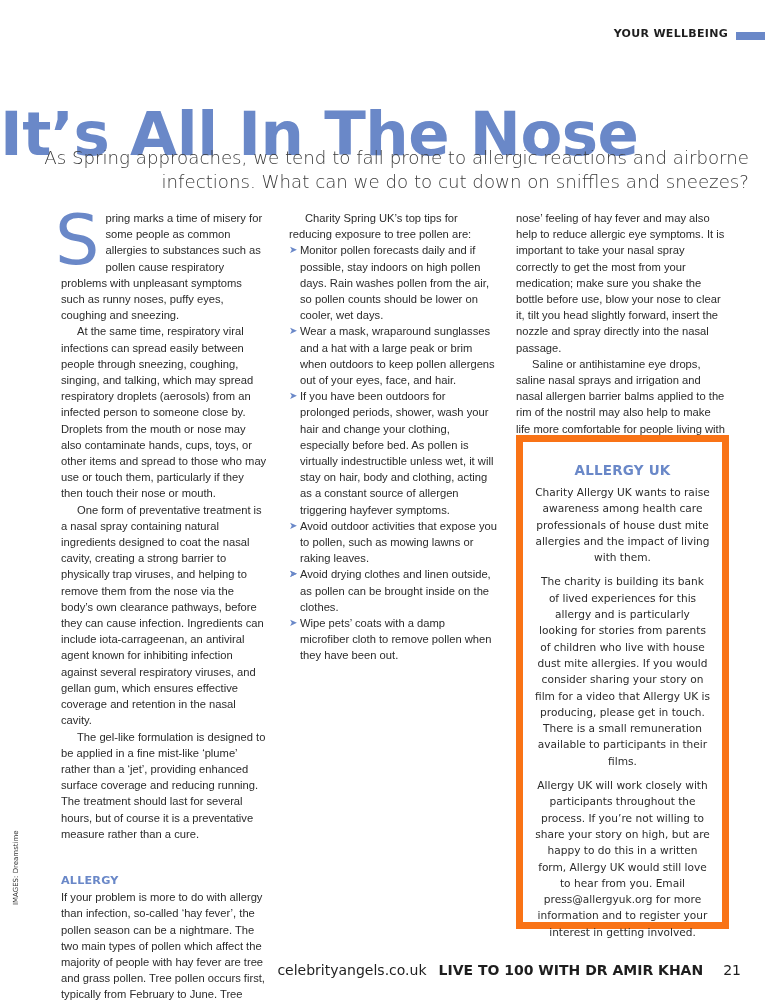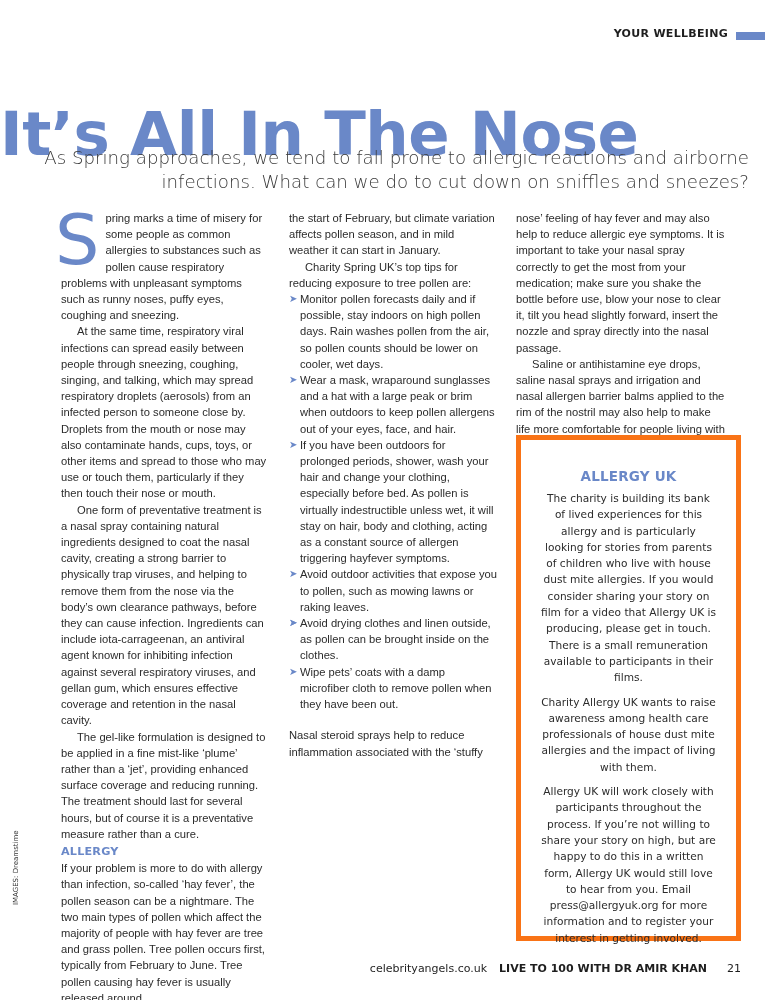--- a/index.html
+++ b/index.html
@@ -11,33 +11,33 @@
   .title { position: absolute; top: 62px; left: 0; width: 639px; text-align: left; font-family: "DejaVu Sans", sans-serif; font-weight: bold; font-size: 61px; color: #6a88c8; letter-spacing: -0.5px; line-height: 1; }
   .standfirst { position: absolute; top: 146px; left: 20px; width: 729px; text-align: right; font-family: "DejaVu Sans", sans-serif; font-size: 18.2px; line-height: 24px; color: #3a3a3a; font-weight: 300; }
 
   .col { position: absolute; top: 210px; font-family: "Liberation Sans", sans-serif; font-size: 11.2px; line-height: 16.2px; color: #2b2b2b; }
   .col1 { left: 61px; width: 206px; }
   .col2 { left: 289px; width: 208px; }
   .col3 { left: 516px; width: 210px; }
   .col p { margin: 0; }
   .indent { text-indent: 16px; }
   .dropcap { float: left; font-family: "DejaVu Sans", sans-serif; font-size: 70px; line-height: 56px; color: #6a88c8; margin: 2px 6px 0 -6px; font-weight: normal; }
-  .sub { font-family: "DejaVu Sans", sans-serif; font-weight: bold; color: #6a88c8; font-size: 11.2px; margin-top: 2px; letter-spacing: 0.2px; }
+  .sub { font-family: "DejaVu Sans", sans-serif; font-weight: bold; color: #6a88c8; font-size: 11.2px; margin-top: 31px; letter-spacing: 0.2px; }
   .bullets { list-style: none; margin: 0; padding: 0; }
   .bullets li { position: relative; padding-left: 11px; }
   .bullets .arrow { position: absolute; left: 0; top: 0; color: #6a88c8; font-size: 10px; }
   .gap { height: 15px; }
   .endmark { display: inline-block; width: 9px; height: 9px; background: #6a88c8; margin-left: 6px; vertical-align: -1px; }
 
-  .box { position: absolute; left: 516px; top: 435px; width: 199px; height: 480px; border: 5px solid #f97316; background: #fff; text-align: center; padding: 8px; }
+  .box { position: absolute; left: 516px; top: 435px; width: 199px; height: 480px; border: 7px solid #f97316; background: #fff; text-align: center; padding: 0; }
   .box h3 { margin: 20px 0 6px; font-family: "DejaVu Sans", sans-serif; font-weight: bold; font-size: 13.5px; color: #6a88c8; letter-spacing: 0.2px; }
   .box p { margin: 0 12px 8px; font-family: "DejaVu Sans", sans-serif; font-size: 10.6px; line-height: 16.3px; color: #2b2b2b; }
 
   .credit { position: absolute; left: 12px; top: 905px; transform: rotate(-90deg); transform-origin: left top; font-family: "DejaVu Sans", sans-serif; font-size: 7px; color: #333; white-space: nowrap; }
-  .footer { position: absolute; top: 962px; right: 28px; display: flex; align-items: flex-end; font-family: "DejaVu Sans", sans-serif; font-size: 11px; color: #1e1e1e; }
+  .footer { position: absolute; top: 962px; right: 28px; display: flex; align-items: flex-end; font-family: "DejaVu Sans", sans-serif; font-size: 14px; color: #1e1e1e; }
   .footer .site { margin-right: 12px; }
   .footer .mag { font-weight: bold; margin-right: 20px; }
 </style>
 </head>
 <body>
 
 <div class="section-tag">
   <span class="label">YOUR WELLBEING</span>
   <span class="bar"></span>
 </div>
@@ -48,44 +48,42 @@
 <div class="col col1">
   <p><span class="dropcap">S</span><span>pring marks a time of misery for some people as common allergies to substances such as pollen cause respiratory problems with unpleasant symptoms such as runny noses, puffy eyes, coughing and sneezing.</span></p>
   <p class="indent">At the same time, respiratory viral infections can spread easily between people through sneezing, coughing, singing, and talking, which may spread respiratory droplets (aerosols) from an infected person to someone close by. Droplets from the mouth or nose may also contaminate hands, cups, toys, or other items and spread to those who may use or touch them, particularly if they then touch their nose or mouth.</p>
   <p class="indent">One form of preventative treatment is a nasal spray containing natural ingredients designed to coat the nasal cavity, creating a strong barrier to physically trap viruses, and helping to remove them from the nose via the body’s own clearance pathways, before they can cause infection. Ingredients can include iota-carrageenan, an antiviral agent known for inhibiting infection against several respiratory viruses, and gellan gum, which ensures effective coverage and retention in the nasal cavity.</p>
   <p class="indent">The gel-like formulation is designed to be applied in a fine mist-like ‘plume’ rather than a ‘jet’, providing enhanced surface coverage and reducing running. The treatment should last for several hours, but of course it is a preventative measure rather than a cure.</p>
   <div class="sub">ALLERGY</div>
   <p>If your problem is more to do with allergy than infection, so-called ‘hay fever’, the pollen season can be a nightmare. The two main types of pollen which affect the majority of people with hay fever are tree and grass pollen. Tree pollen occurs first, typically from February to June. Tree pollen causing hay fever is usually released around</p>
 </div>
 
 <div class="col col2">
-  <p>the start of February, but climate variation affects pollen season, and in mild weather it can start in January.</p>
   <p class="indent">Charity Spring UK’s top tips for reducing exposure to tree pollen are:</p>
   <ul class="bullets">
     <li><span class="arrow">➤</span><span>Monitor pollen forecasts daily and if possible, stay indoors on high pollen days. Rain washes pollen from the air, so pollen counts should be lower on cooler, wet days.</span></li>
     <li><span class="arrow">➤</span><span>Wear a mask, wraparound sunglasses and a hat with a large peak or brim when outdoors to keep pollen allergens out of your eyes, face, and hair.</span></li>
     <li><span class="arrow">➤</span><span>If you have been outdoors for prolonged periods, shower, wash your hair and change your clothing, especially before bed. As pollen is virtually indestructible unless wet, it will stay on hair, body and clothing, acting as a constant source of allergen triggering hayfever symptoms.</span></li>
     <li><span class="arrow">➤</span><span>Avoid outdoor activities that expose you to pollen, such as mowing lawns or raking leaves.</span></li>
     <li><span class="arrow">➤</span></li>
     <li><span class="arrow">➤</span><span>Avoid drying clothes and linen outside, as pollen can be brought inside on the clothes.</span></li>
     <li><span class="arrow">➤</span><span>Wipe pets’ coats with a damp microfiber cloth to remove pollen when they have been out.</span></li>
   </ul>
   <div class="gap"></div>
-  <p>Nasal steroid sprays help to reduce inflammation associated with the ‘stuffy</p>
 </div>
 
 <div class="col col3">
   <p>nose’ feeling of hay fever and may also help to reduce allergic eye symptoms. It is important to take your nasal spray correctly to get the most from your medication; make sure you shake the bottle before use, blow your nose to clear it, tilt you head slightly forward, insert the nozzle and spray directly into the nasal passage.</p>
   <p class="indent"><span>Saline or antihistamine eye drops, saline nasal sprays and irrigation and nasal allergen barrier balms applied to the rim of the nostril may also help to make life more comfortable for people living with hay fever.</span><span class="endmark"></span></p>
 </div>
 
 <div class="box">
   <h3>ALLERGY UK</h3>
+  <p>Charity Allergy UK wants to raise awareness among health care professionals of house dust mite allergies and the impact of living with them.</p>
   <p>The charity is building its bank of lived experiences for this allergy and is particularly looking for stories from parents of children who live with house dust mite allergies. If you would consider sharing your story on film for a video that Allergy UK is producing, please get in touch. There is a small remuneration available to participants in their films.</p>
-  <p>Charity Allergy UK wants to raise awareness among health care professionals of house dust mite allergies and the impact of living with them.</p>
   <p><span>Allergy UK will work closely with participants throughout the process. If you’re not willing to share your story on high, but are happy to do this in a written form, Allergy UK would still love to hear from you. Email </span><span>press@allergyuk.org</span><span> for more information and to register your interest in getting involved.</span></p>
 </div>
 
 <div class="credit">IMAGES: Dreamstime</div>
 
 <div class="footer">
   <span class="site">celebrityangels.co.uk</span>
   <span class="mag">LIVE TO 100 WITH DR AMIR KHAN</span>
   <span class="pnum">21</span>
 </div>

